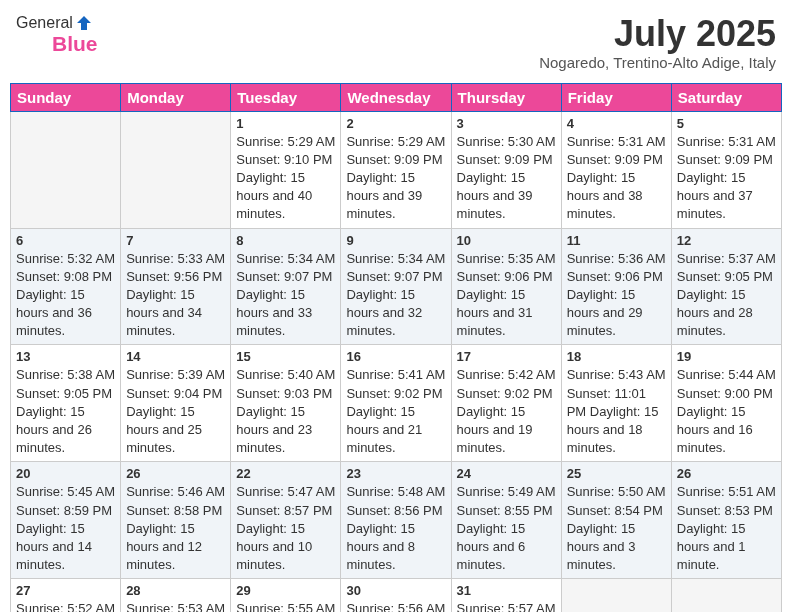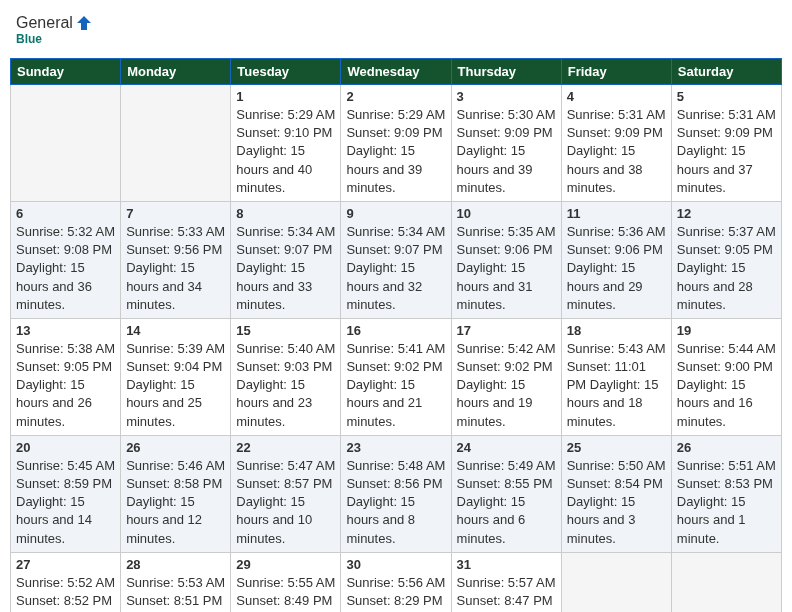--- a/index.html
+++ b/index.html
@@ -21,23 +21,24 @@
       display: flex;
       align-items: center;
       gap: 2px;
     }
     .logo-text-general {
       font-size: 16px;
       font-weight: normal;
       color: #333;
     }
     .logo-text-blue {
-      font-size: 12px;
+      font-size: 21px;
       font-weight: bold;
-      color: #0f766e;
+      color: #ec4899;
+      margin-left: 36px;
     }
     .logo-icon {
       width: 18px;
       height: 18px;
       margin-left: 2px;
     }
     .title-area {
       text-align: right;
     }
     .month-title {
@@ -49,25 +50,25 @@
     .location-title {
       font-size: 15px;
       color: #555;
     }
     .calendar {
       width: 100%;
       border-collapse: collapse;
       border: 1px solid #ccc;
     }
     .calendar th {
-      background-color: #14532d;
+      background-color: #ec4899;
       color: #fff;
       text-align: left;
       padding: 5px 6px;
-      font-size: 13px;
+      font-size: 15px;
       font-weight: bold;
       border: 1px solid #1565c0;
     }
     .calendar td {
       vertical-align: top;
       border: 1px solid #ccc;
       padding: 4px 5px;
       width: calc(100% / 7);
       min-height: 80px;
       font-size: 11px;
@@ -106,20 +107,24 @@
     <div style="display:flex;flex-direction:column;align-items:flex-start;">
       <div style="display:flex;align-items:center;">
         <span class="logo-text-general">General</span>
         <svg class="logo-icon" viewBox="0 0 18 18">
           <polygon points="9,2 16,9 12,9 12,16 6,16 6,9 2,9" fill="#1565c0"></polygon>
         </svg>
       </div>
       <span class="logo-text-blue">Blue</span>
     </div>
   </div>
+  <div class="title-area">
+    <div class="month-title">July 2025</div>
+    <div class="location-title">Nogaredo, Trentino-Alto Adige, Italy</div>
+  </div>
 </div>
 
 <table class="calendar">
   <thead>
     <tr>
     <th>Sunday</th>
         <th>Monday</th>
         <th>Tuesday</th>
         <th>Wednesday</th>
         <th>Thursday</th>

